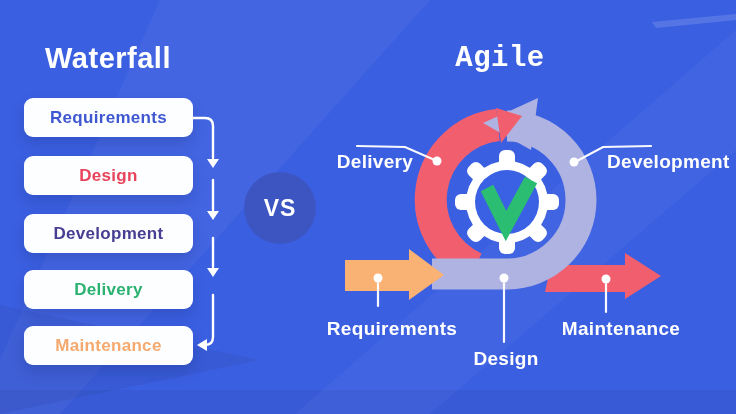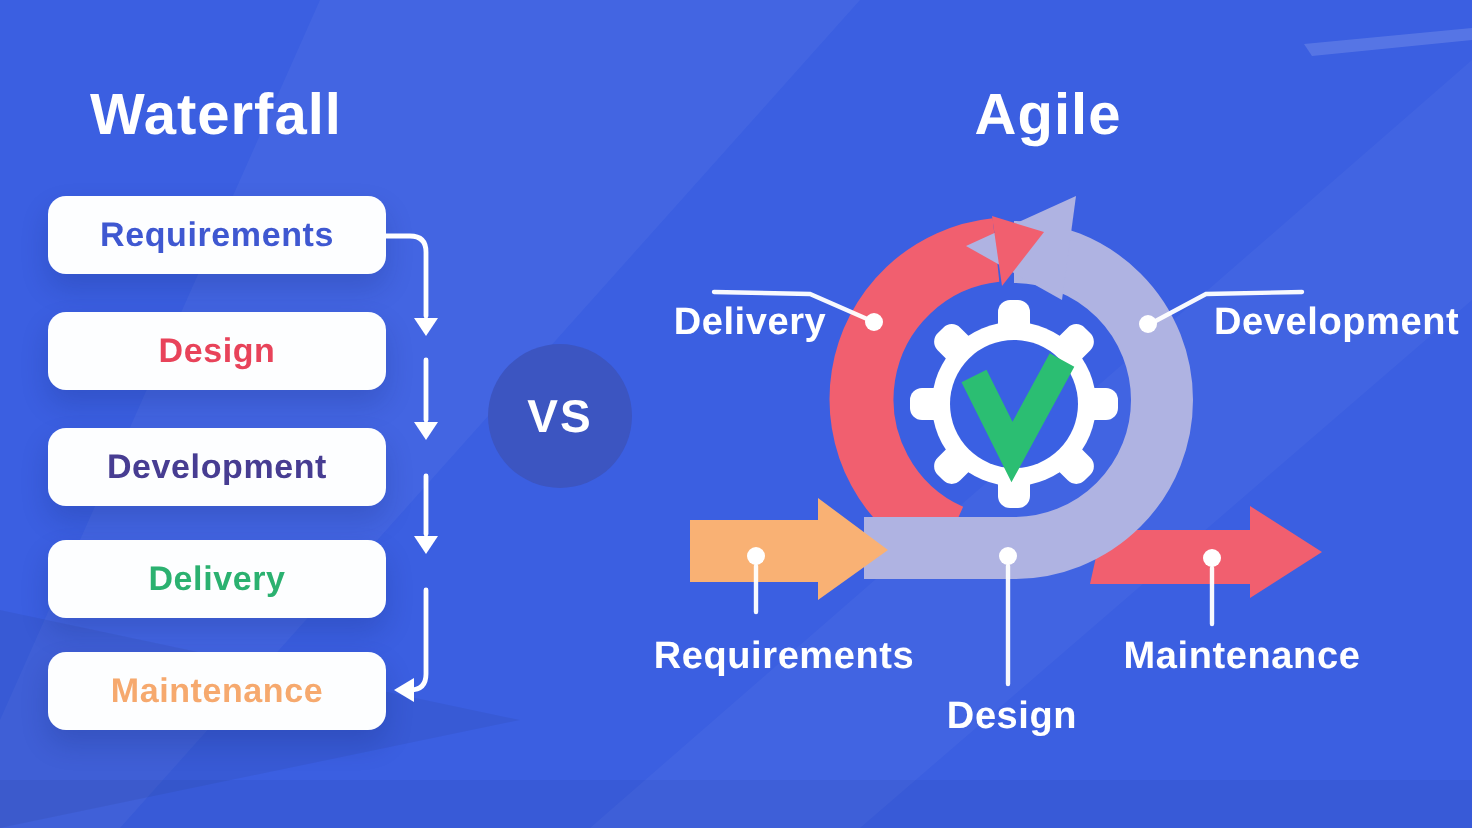--- a/index.html
+++ b/index.html
@@ -89,21 +89,21 @@
       <polygon points="207,211 219,211 213,220"></polygon>
       <polygon points="207,268 219,268 213,277"></polygon>
       <polygon points="207,339 207,351 197,345"></polygon>
     </g>
   </svg>
 
   <div class="vs-circle">
     <span>VS</span>
   </div>
 
-  <div class="title" style="left:524px;top:42px;">Agile</div>
+  <div class="title" style="left:500px;top:42px;font-family:Liberation Mono, monospace;">Agile</div>
 
   <svg class="layer" width="736" height="414" aria-hidden="true">
 
     <path d="M 498 125 A 75 75 0 0 0 475 268" fill="none" style="stroke:var(--cycle-red,#F15F6F)" stroke-width="32"></path>
 
     <polygon points="551,265 625,265 625,253 661,276 625,299 625,292 545,292" style="fill:var(--cycle-red,#F15F6F)"></polygon>
 
     <path d="M 432 274 L 507 274 A 74 74 0 0 0 507 126" fill="none" style="stroke:var(--cycle-lavender,#AFB3E2)" stroke-width="31"></path>
     <polygon points="483,123 538,98 531,150" style="fill:var(--cycle-lavender,#AFB3E2)"></polygon>
 

